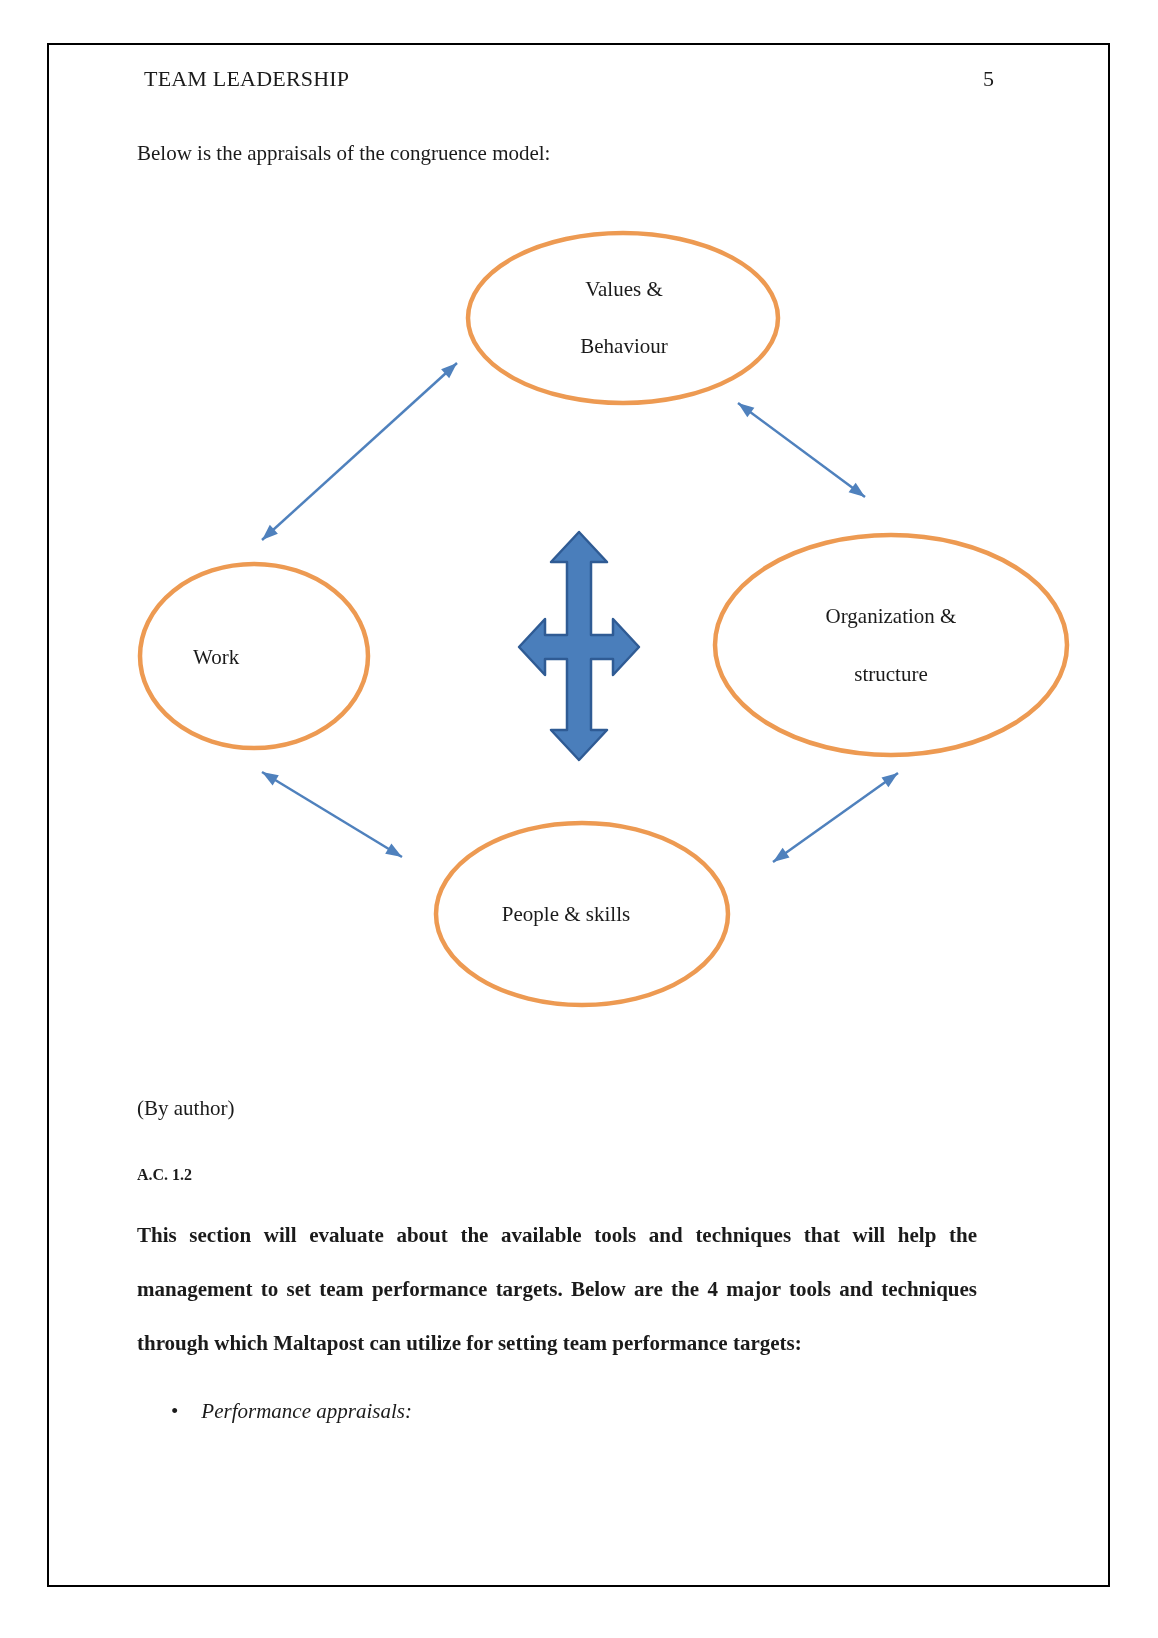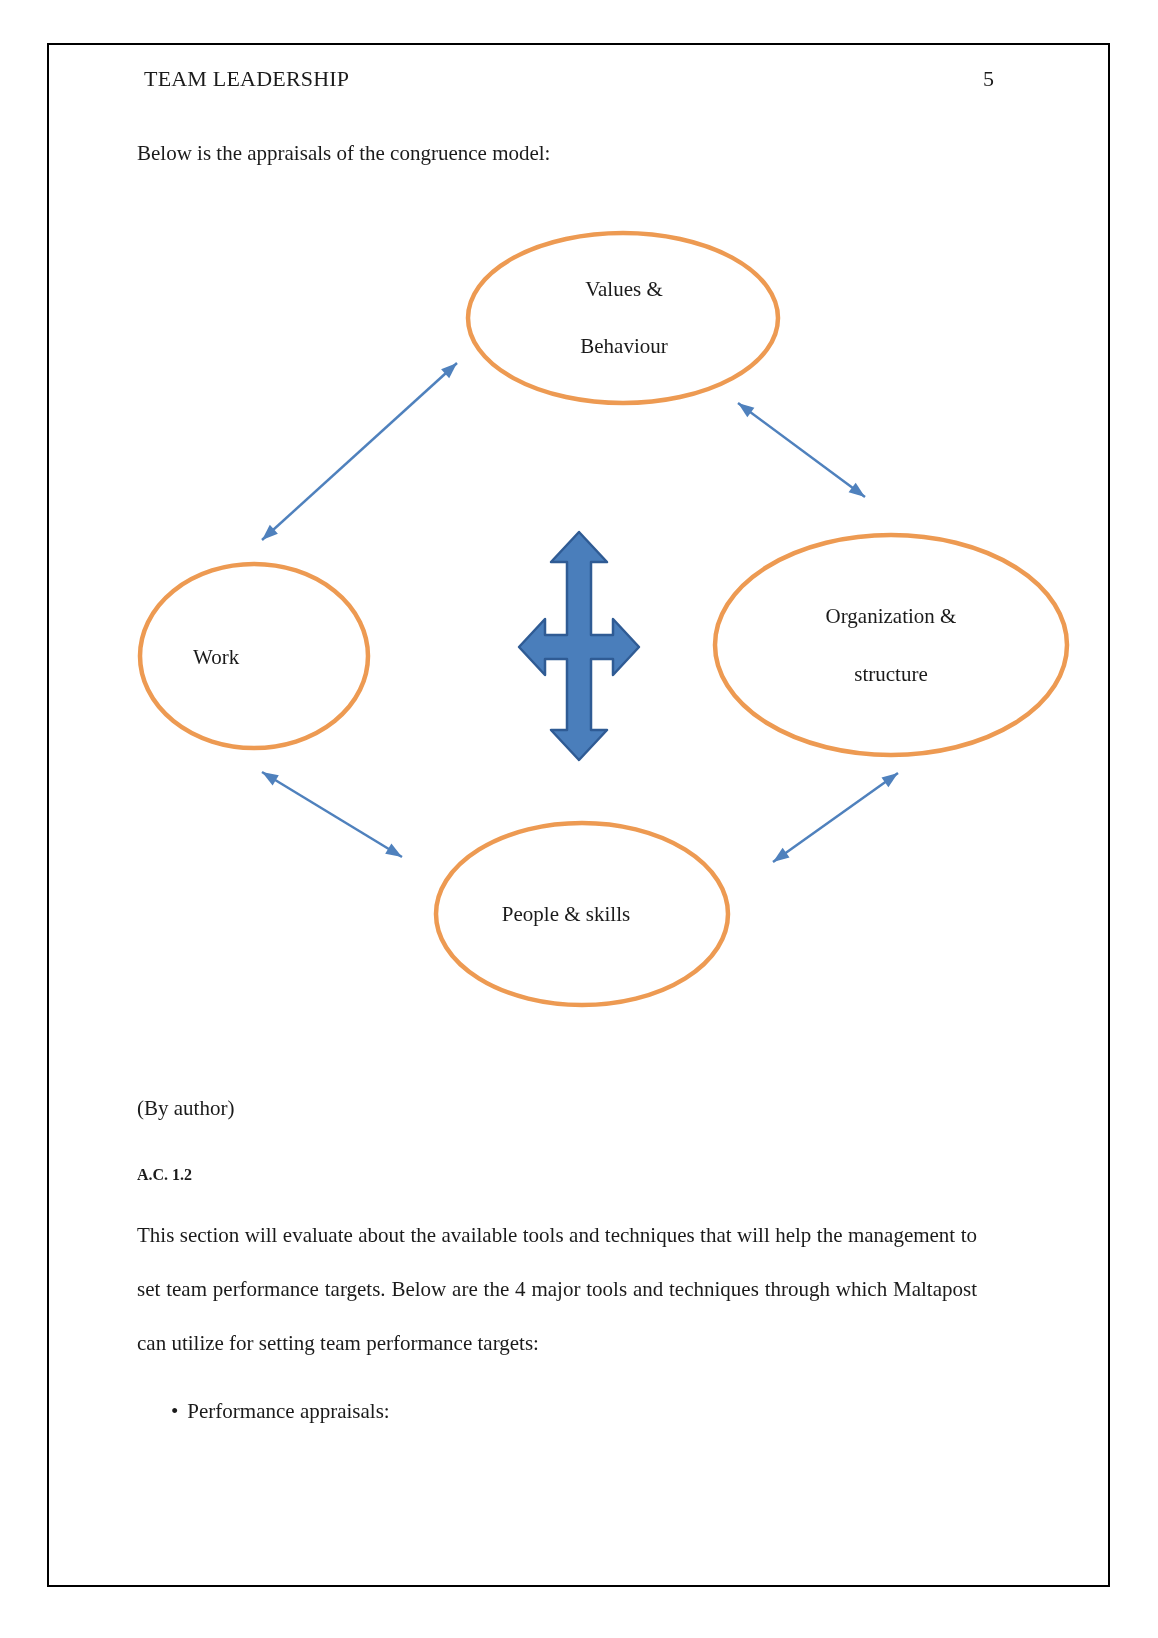--- a/index.html
+++ b/index.html
@@ -23,25 +23,25 @@
   .diagram   { position: absolute; left: 0; top: 0; width: 1158px; height: 1638px; }
   .diagram text {
     font-family: "Liberation Serif", "DejaVu Serif", serif;
     font-size: 21px; fill: #1b1b1b;
   }
   .by-author { position: absolute; left: 137px; top: 1096px; font-size: 21px; }
   .section-heading { position: absolute; left: 137px; top: 1166px; font-size: 16px; font-weight: bold; }
   .para {
     position: absolute; left: 137px; top: 1208px;
     width: 840px; font-size: 21px; line-height: 54px;
-    text-align: justify; margin: 0;
+    text-align: justify; margin: 0; font-weight: bold;
   }
   .bullet-row { position: absolute; left: 171px; top: 1399px; font-size: 21px; }
   .bullet-row .dot  { display: inline-block; }
-  .bullet-row .btxt { display: inline-block; margin-left: 9px; }
+  .bullet-row .btxt { display: inline-block; margin-left: 23px; font-style: italic; }
 </style>
 </head>
 <body>
 
 <div class="page">
 
   <div class="frame"></div>
 
   <div class="hdr-title">TEAM LEADERSHIP</div>
   <div class="hdr-page">5</div>

